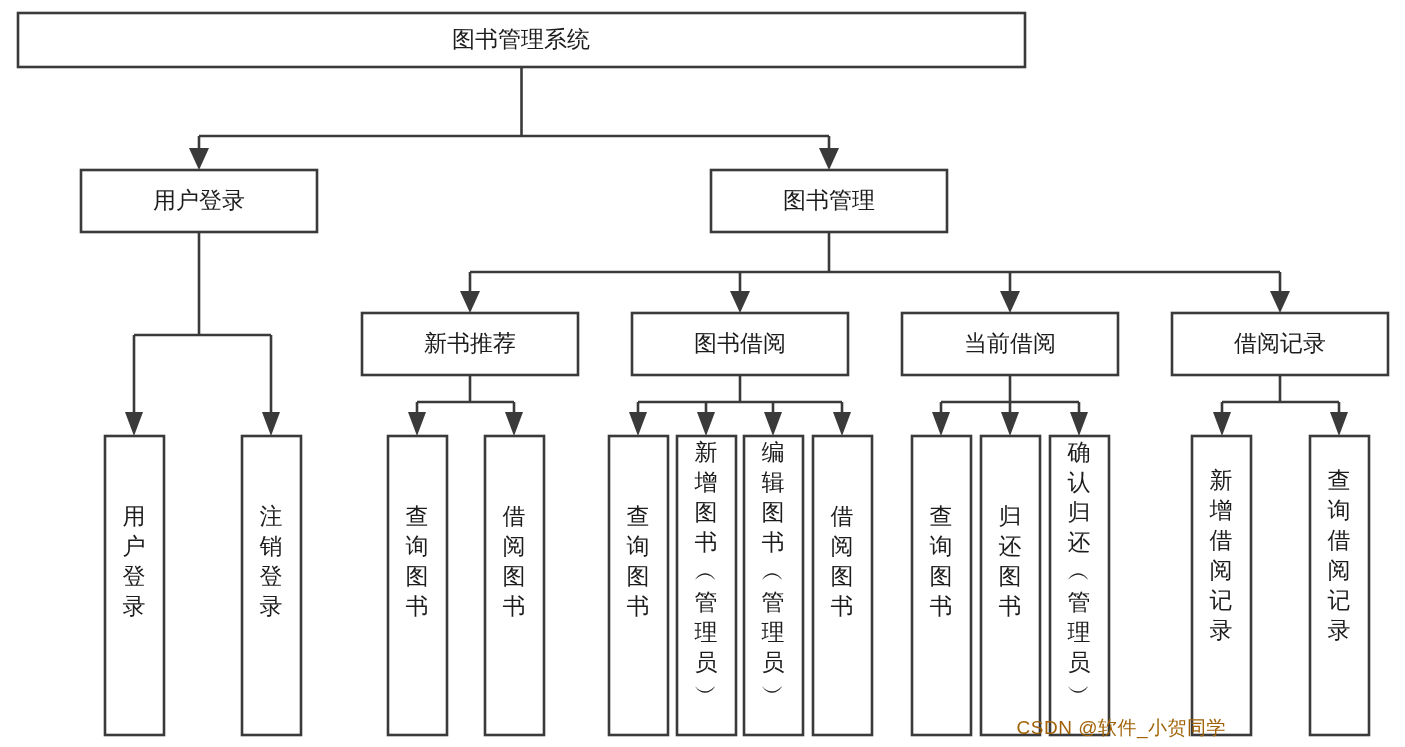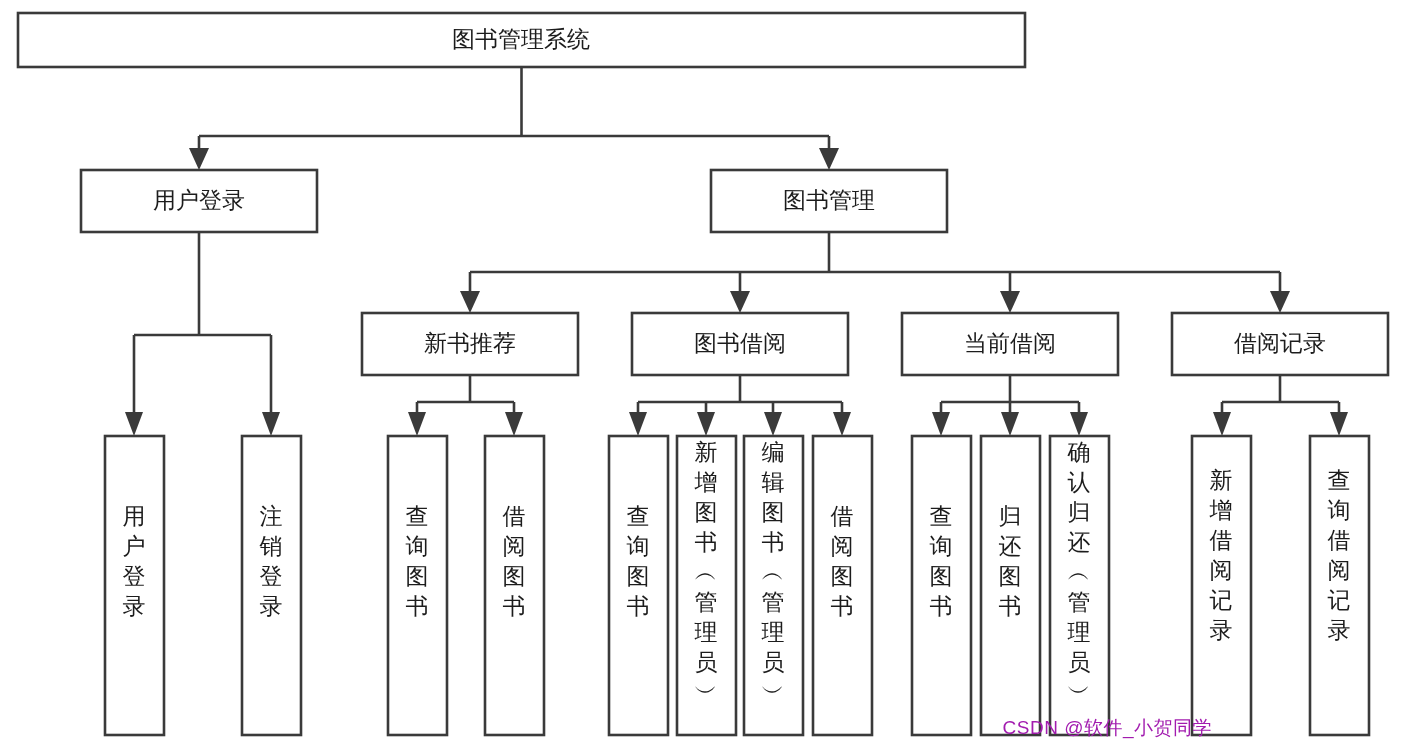--- a/index.html
+++ b/index.html
@@ -49,25 +49,25 @@
     dominant-baseline: middle;
   }
   .node-label-v {
     font-family: "Liberation Sans", "DejaVu Sans", sans-serif;
     font-size: 23px;
     fill: #1c1c1c;
     text-anchor: middle;
   }
   .watermark {
     position: absolute;
-    right: 16px;
+    right: 2px;
     bottom: 6px;
     font-family: "Liberation Sans", "DejaVu Sans", sans-serif;
     font-size: 19px;
-    color: #a21caf;
+    color: #a16207;
     letter-spacing: 0.5px;
     white-space: nowrap;
     pointer-events: none;
   }
 </style>
 </head>
 <body>
 
 <div id="diagram-root">
 

